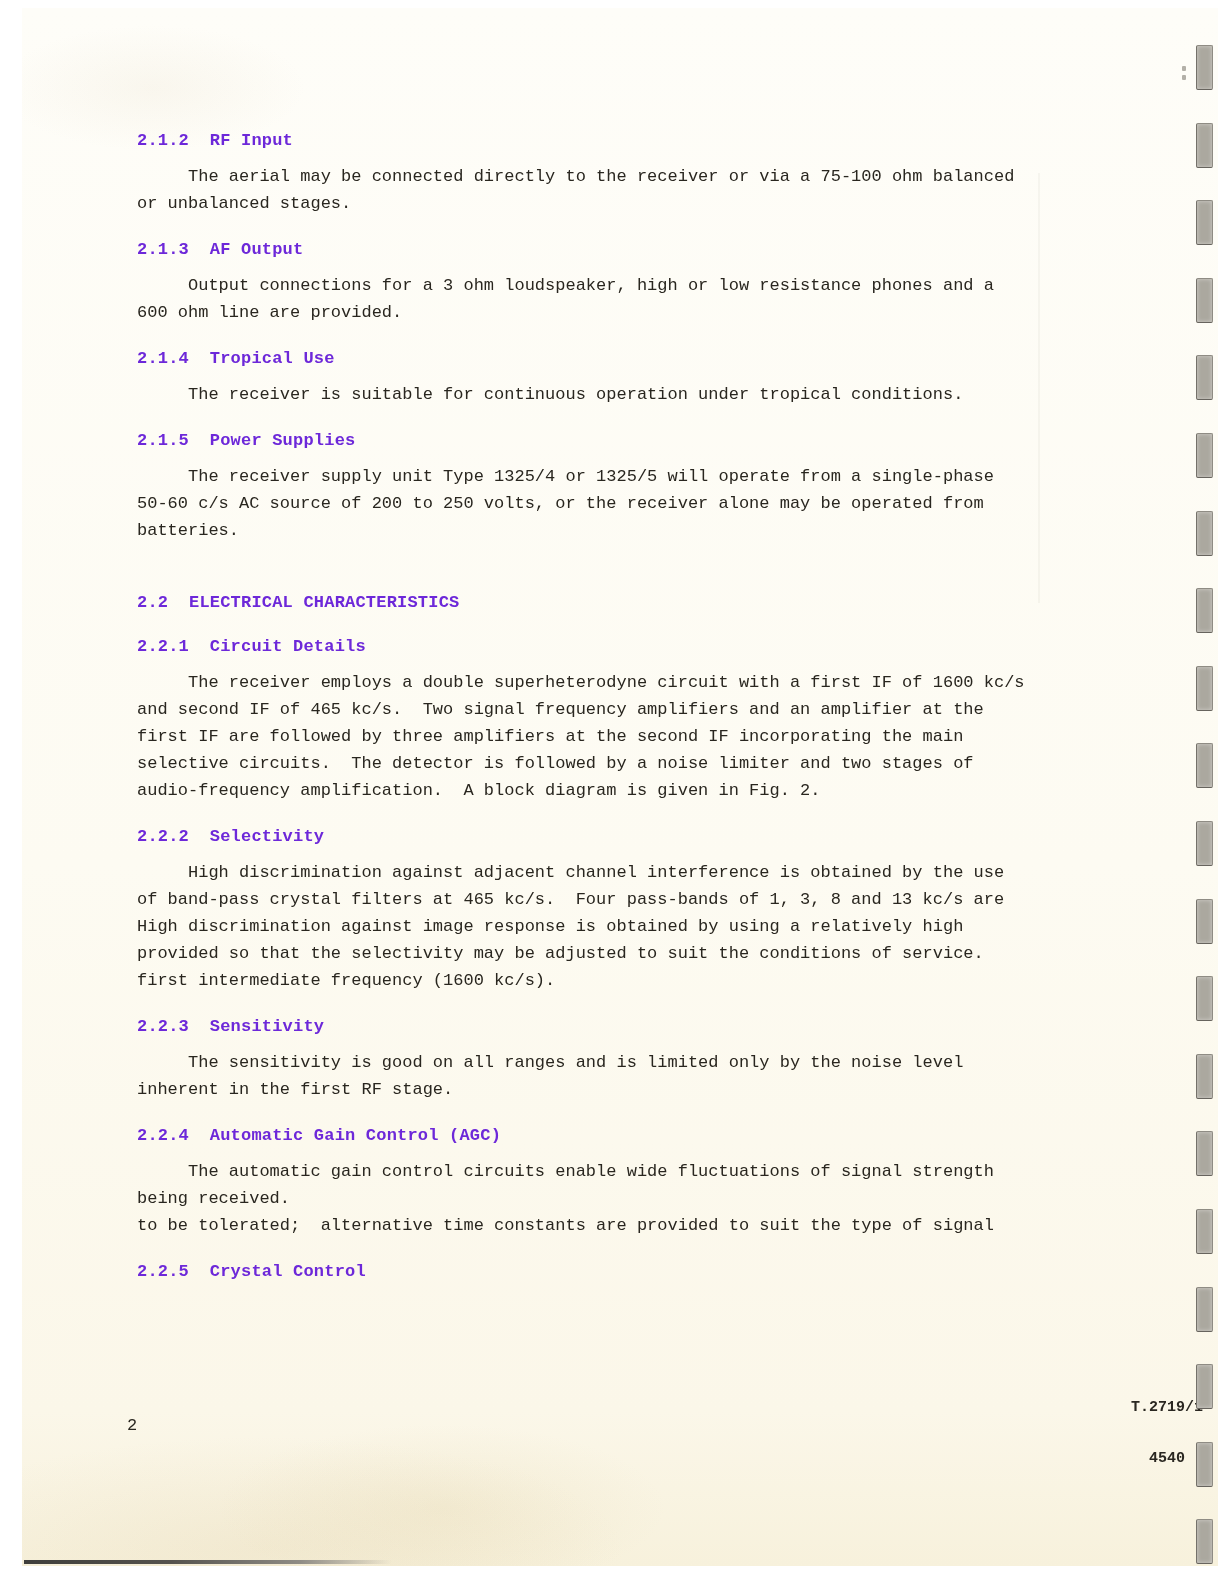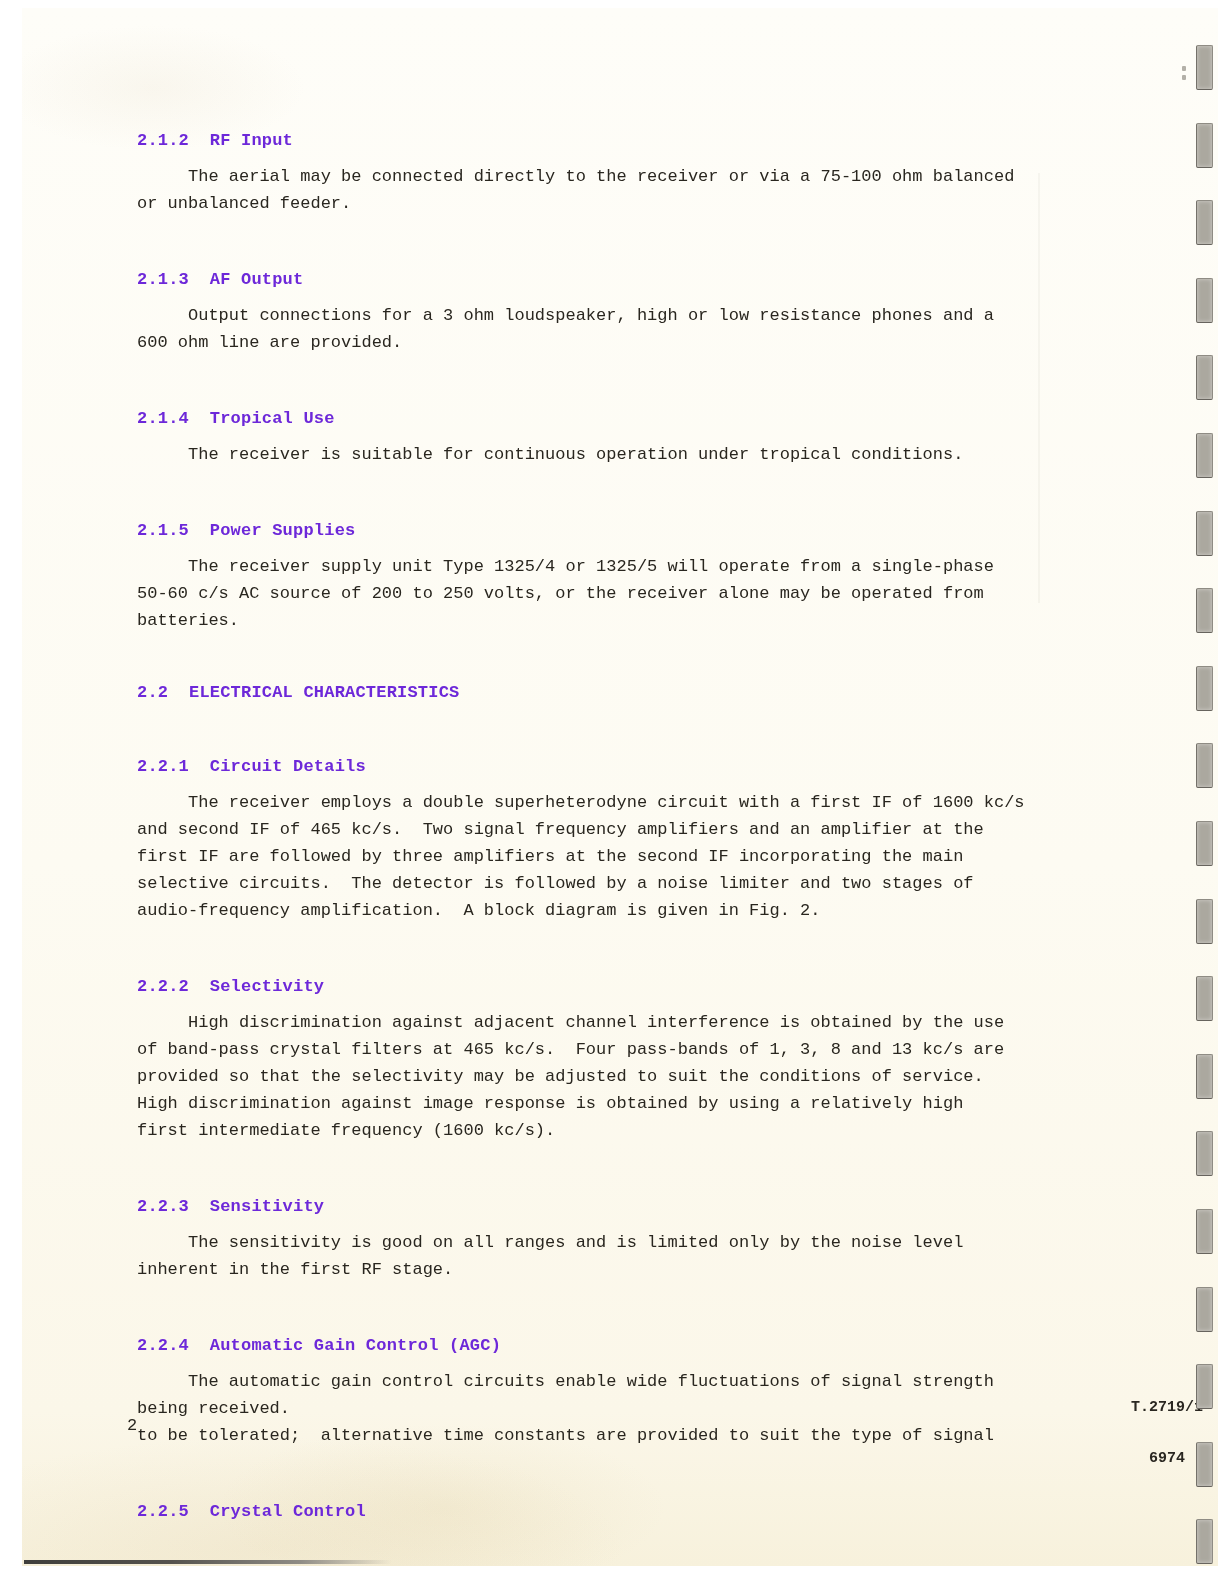--- a/index.html
+++ b/index.html
@@ -13,21 +13,21 @@
     background-image:
       radial-gradient(ellipse 220px 90px at 130px 80px, rgba(208,188,150,0.10), transparent 70%),
       radial-gradient(ellipse 320px 120px at 420px 1500px, rgba(215,195,140,0.16), transparent 70%),
       radial-gradient(ellipse 520px 160px at 240px 1540px, rgba(208,183,130,0.14), transparent 70%),
       linear-gradient(180deg,#fefdf8 0%,#fdfbf2 55%,#fbf7e9 90%,#f7f1dc 100%);
   }
   .doc-body{
     position:absolute;left:137px;top:130px;width:900px;
     color:#29261f;font-size:17px;
   }
-  .section{margin-top:52px;}
+  .section{margin-top:22px;}
   .section:first-child{margin-top:0;}
   .section.major{margin-top:48px;}
   .sec-heading{
     font-weight:bold;font-size:17px;line-height:22px;margin:0 0 11px 0;
     white-space:pre;color:#6d28d9;letter-spacing:0.2px;
   }
   .para{margin:0;}
   .line{white-space:pre;line-height:27px;height:27px;}
   .page-number{
     position:absolute;left:127px;top:1416px;font-size:17px;color:#29261f;
@@ -62,21 +62,21 @@
 <div class="page">
   <div class="fold-line"></div>
   <div class="speck"></div>
 </div>
 
 <div class="doc-body">
     <section class="section">
     <h3 class="sec-heading">2.1.2  RF Input</h3>
   <div class="para">
         <div class="line">     The aerial may be connected directly to the receiver or via a 75-100 ohm balanced</div>
-        <div class="line">or unbalanced feeder.</div>
+        <div class="line">or unbalanced stages.</div>
       </div>
     </section>
     <section class="section">
     <h3 class="sec-heading">2.1.3  AF Output</h3>
   <div class="para">
         <div class="line">     Output connections for a 3 ohm loudspeaker, high or low resistance phones and a</div>
         <div class="line">600 ohm line are provided.</div>
       </div>
     </section>
     <section class="section">
@@ -104,22 +104,22 @@
         <div class="line">first IF are followed by three amplifiers at the second IF incorporating the main</div>
         <div class="line">selective circuits.  The detector is followed by a noise limiter and two stages of</div>
         <div class="line">audio-frequency amplification.  A block diagram is given in Fig. 2.</div>
       </div>
     </section>
     <section class="section">
     <h3 class="sec-heading">2.2.2  Selectivity</h3>
   <div class="para">
         <div class="line">     High discrimination against adjacent channel interference is obtained by the use</div>
         <div class="line">of band-pass crystal filters at 465 kc/s.  Four pass-bands of 1, 3, 8 and 13 kc/s are</div>
+        <div class="line">High discrimination against image response is obtained by using a relatively high</div>
         <div class="line">provided so that the selectivity may be adjusted to suit the conditions of service.</div>
-        <div class="line">High discrimination against image response is obtained by using a relatively high</div>
         <div class="line">first intermediate frequency (1600 kc/s).</div>
       </div>
     </section>
     <section class="section">
     <h3 class="sec-heading">2.2.3  Sensitivity</h3>
   <div class="para">
         <div class="line">     The sensitivity is good on all ranges and is limited only by the noise level</div>
         <div class="line">inherent in the first RF stage.</div>
       </div>
     </section>
@@ -133,21 +133,21 @@
     </section>
     <section class="section">
     <h3 class="sec-heading">2.2.5  Crystal Control</h3>
     </section>
   </div>
 
 <div class="page-number">2</div>
 
 <div class="reference">
   <div class="ref-line1">T.2719/1</div>
-  <div class="ref-line2">6974</div>
+  <div class="ref-line2">4540</div>
 </div>
 
 <div id="binding-marks">
     <div class="bmark" style="top: 45px;"></div>
     <div class="bmark" style="top: 122.6px;"></div>
     <div class="bmark" style="top: 200.2px;"></div>
     <div class="bmark" style="top: 277.8px;"></div>
     <div class="bmark" style="top: 355.4px;"></div>
     <div class="bmark" style="top: 433px;"></div>
     <div class="bmark" style="top: 510.6px;"></div>

